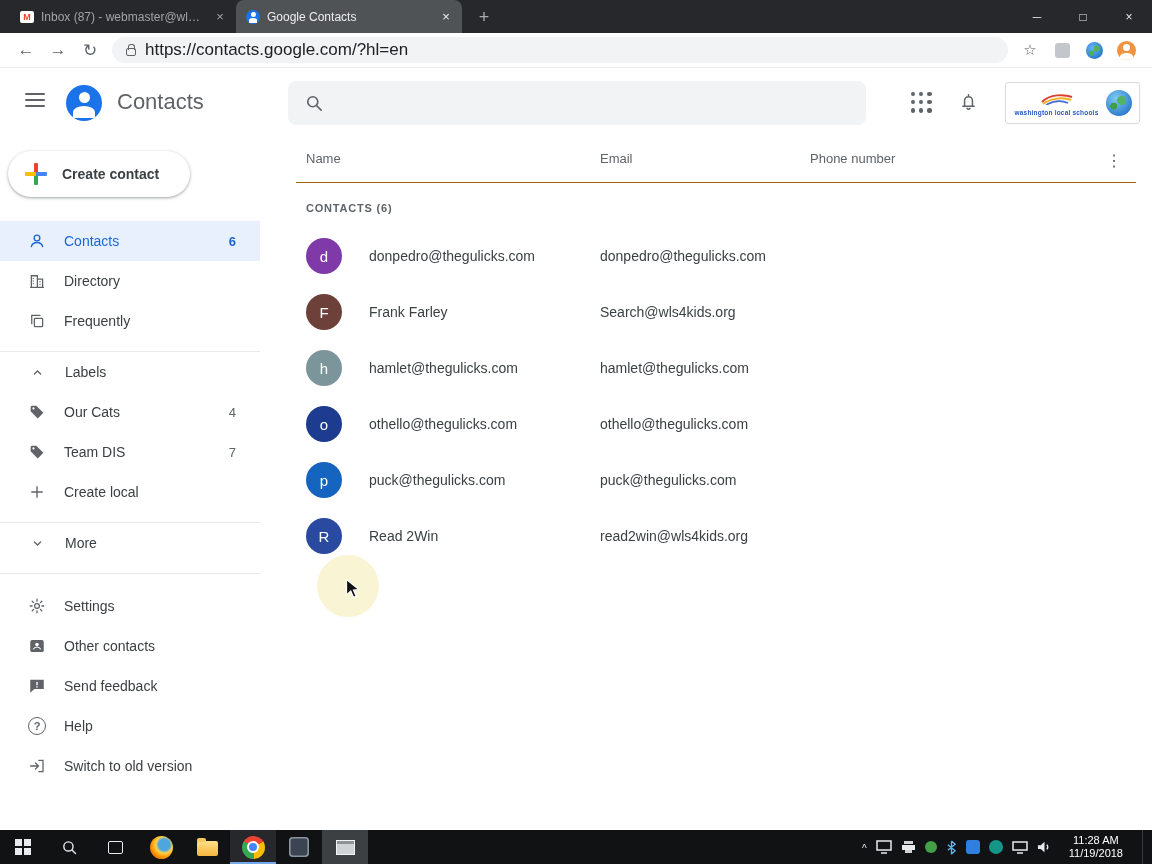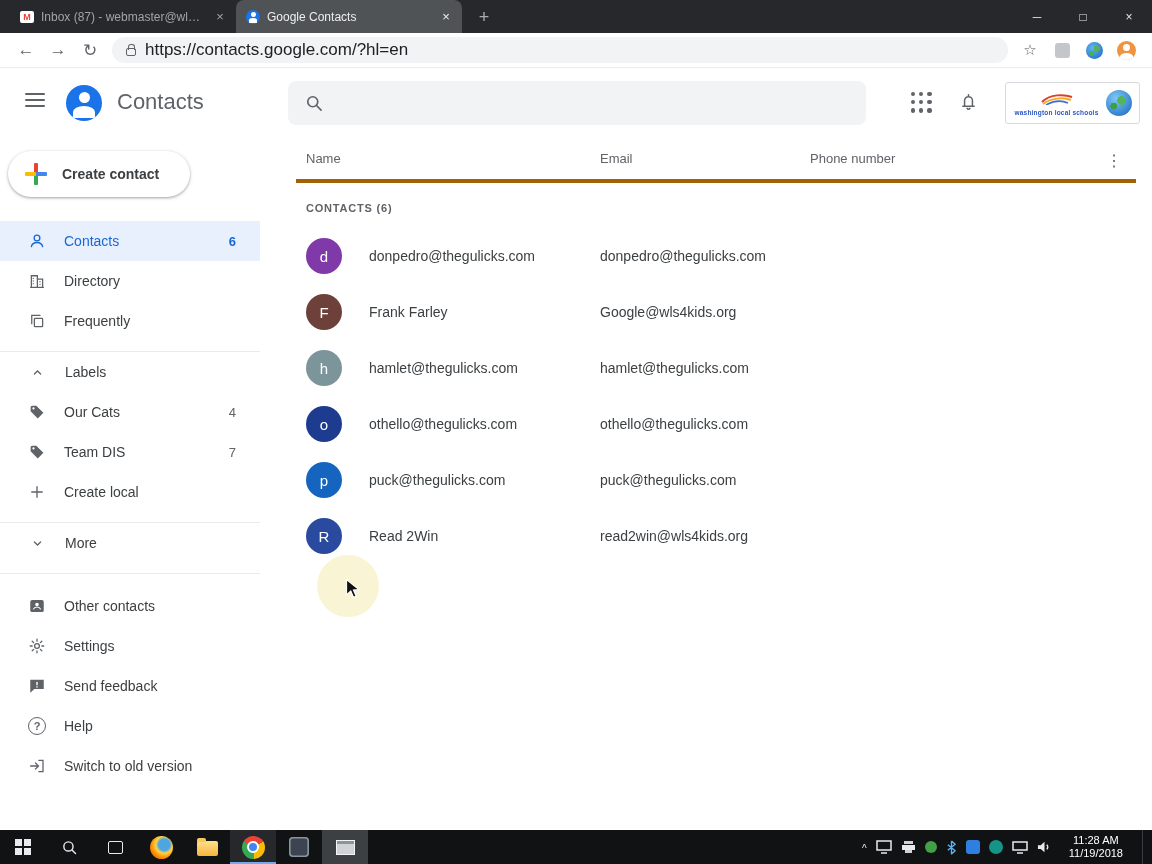--- a/index.html
+++ b/index.html
@@ -77,21 +77,21 @@
   .side-item.selected{background:#e8f0fe;color:#1967d2}
   .side-item.selected svg{color:#1967d2}
   .side-item.selected .side-count{color:#1967d2;font-weight:bold}
   .chev-row{padding-left:30px;gap:20px}
   .sep{border-top:1px solid #e8eaed;margin-top:10px}
   .sp12{height:12px}
   .help-circle{width:18px;height:18px;border:1.7px solid #5f6368;border-radius:50%;display:flex;align-items:center;justify-content:center;font-size:11px;font-weight:bold}
 
   
   .content{position:absolute;top:137px;left:260px;right:0;bottom:34px;background:#fff}
-  .thead{height:46px;position:relative;margin:0 16px 0 36px;border-bottom:4px solid #a16207;color:#5f6368;font-size:13px}
+  .thead{height:46px;position:relative;margin:0 16px 0 36px;border-bottom:1px solid #a16207;color:#5f6368;font-size:13px}
   .thead span{position:absolute;top:14px}
   .th-name{left:10px}.th-email{left:304px}.th-phone{left:514px}
   .th-menu{position:absolute;right:14px;top:12px;font-size:16px;color:#5f6368;cursor:pointer}
   .section-label{padding:20px 0 14px 46px;font-size:11px;line-height:11px;font-weight:bold;letter-spacing:.8px;color:#5f6368}
   .row{height:56px;display:flex;align-items:center;padding-left:46px;cursor:pointer}
   .cell-name{width:294px;display:flex;align-items:center;gap:27px}
   .avatar{width:36px;height:36px;border-radius:50%;color:#fff;display:flex;align-items:center;justify-content:center;font-size:15px;flex:none}
   .cname,.cell-email{font-size:14px;color:#3c4043;white-space:nowrap;overflow:hidden}
   .cell-email{width:210px}
   .cell-phone{flex:1;font-size:14px;color:#3c4043}
@@ -281,33 +281,33 @@
     <svg width="15" height="15" viewBox="0 0 24 24" fill="none" stroke="currentColor" stroke-width="2" stroke-linecap="round">
         <path d="M7 9.5l5 5 5-5"></path>
       </svg>
     <span class="side-label">More</span>
   </div>
 
   <div class="sep"></div>
   <div class="sp12"></div>
 
   <div class="side-item">
+    <svg width="18" height="18" viewBox="0 0 24 24" fill="none" stroke="currentColor" stroke-width="1.7" stroke-linecap="round">
+        <circle cx="12" cy="12" r="3.2"></circle>
+        <path d="M12 3v2.6M12 18.4V21M3 12h2.6M18.4 12H21M5.6 5.6l1.9 1.9M16.5 16.5l1.9 1.9M18.4 5.6l-1.9 1.9M7.5 16.5l-1.9 1.9"></path>
+      </svg>
+    <span class="side-label">Settings</span>
+  </div>
+  <div class="side-item">
     <svg width="18" height="18" viewBox="0 0 24 24">
         <rect x="3" y="4" width="18" height="16" rx="2.5" fill="currentColor"></rect>
         <circle cx="12" cy="10" r="2.4" fill="#fff"></circle>
         <path d="M7 16.5c1-2.2 2.9-3.2 5-3.2s4 1 5 3.2" stroke="#fff" stroke-width="1.6" fill="none"></path>
       </svg>
     <span class="side-label">Other contacts</span>
-  </div>
-  <div class="side-item">
-    <svg width="18" height="18" viewBox="0 0 24 24" fill="none" stroke="currentColor" stroke-width="1.7" stroke-linecap="round">
-        <circle cx="12" cy="12" r="3.2"></circle>
-        <path d="M12 3v2.6M12 18.4V21M3 12h2.6M18.4 12H21M5.6 5.6l1.9 1.9M16.5 16.5l1.9 1.9M18.4 5.6l-1.9 1.9M7.5 16.5l-1.9 1.9"></path>
-      </svg>
-    <span class="side-label">Settings</span>
   </div>
   <div class="side-item">
     <svg width="18" height="18" viewBox="0 0 24 24">
         <path d="M3 3.5h18v12.5H8.5L3 21V3.5z" fill="currentColor"></path>
         <rect x="11.1" y="6.5" width="1.8" height="4.5" fill="#fff"></rect>
         <rect x="11.1" y="12.3" width="1.8" height="1.8" fill="#fff"></rect>
       </svg>
     <span class="side-label">Send feedback</span>
   </div>
   <div class="side-item">
@@ -337,21 +337,21 @@
         <span class="cname">donpedro@thegulicks.com</span>
       </div>
     <div class="cell-email">donpedro@thegulicks.com</div>
     <div class="cell-phone"></div>
   </div>
   <div class="row">
     <div class="cell-name">
         <span class="avatar" style="background-color: rgb(109, 65, 57);">F</span>
         <span class="cname">Frank Farley</span>
       </div>
-    <div class="cell-email">Google@wls4kids.org</div>
+    <div class="cell-email">Search@wls4kids.org</div>
     <div class="cell-phone"></div>
   </div>
   <div class="row">
     <div class="cell-name">
         <span class="avatar" style="background-color: rgb(123, 149, 155);">h</span>
         <span class="cname">hamlet@thegulicks.com</span>
       </div>
     <div class="cell-email">hamlet@thegulicks.com</div>
     <div class="cell-phone"></div>
   </div>

